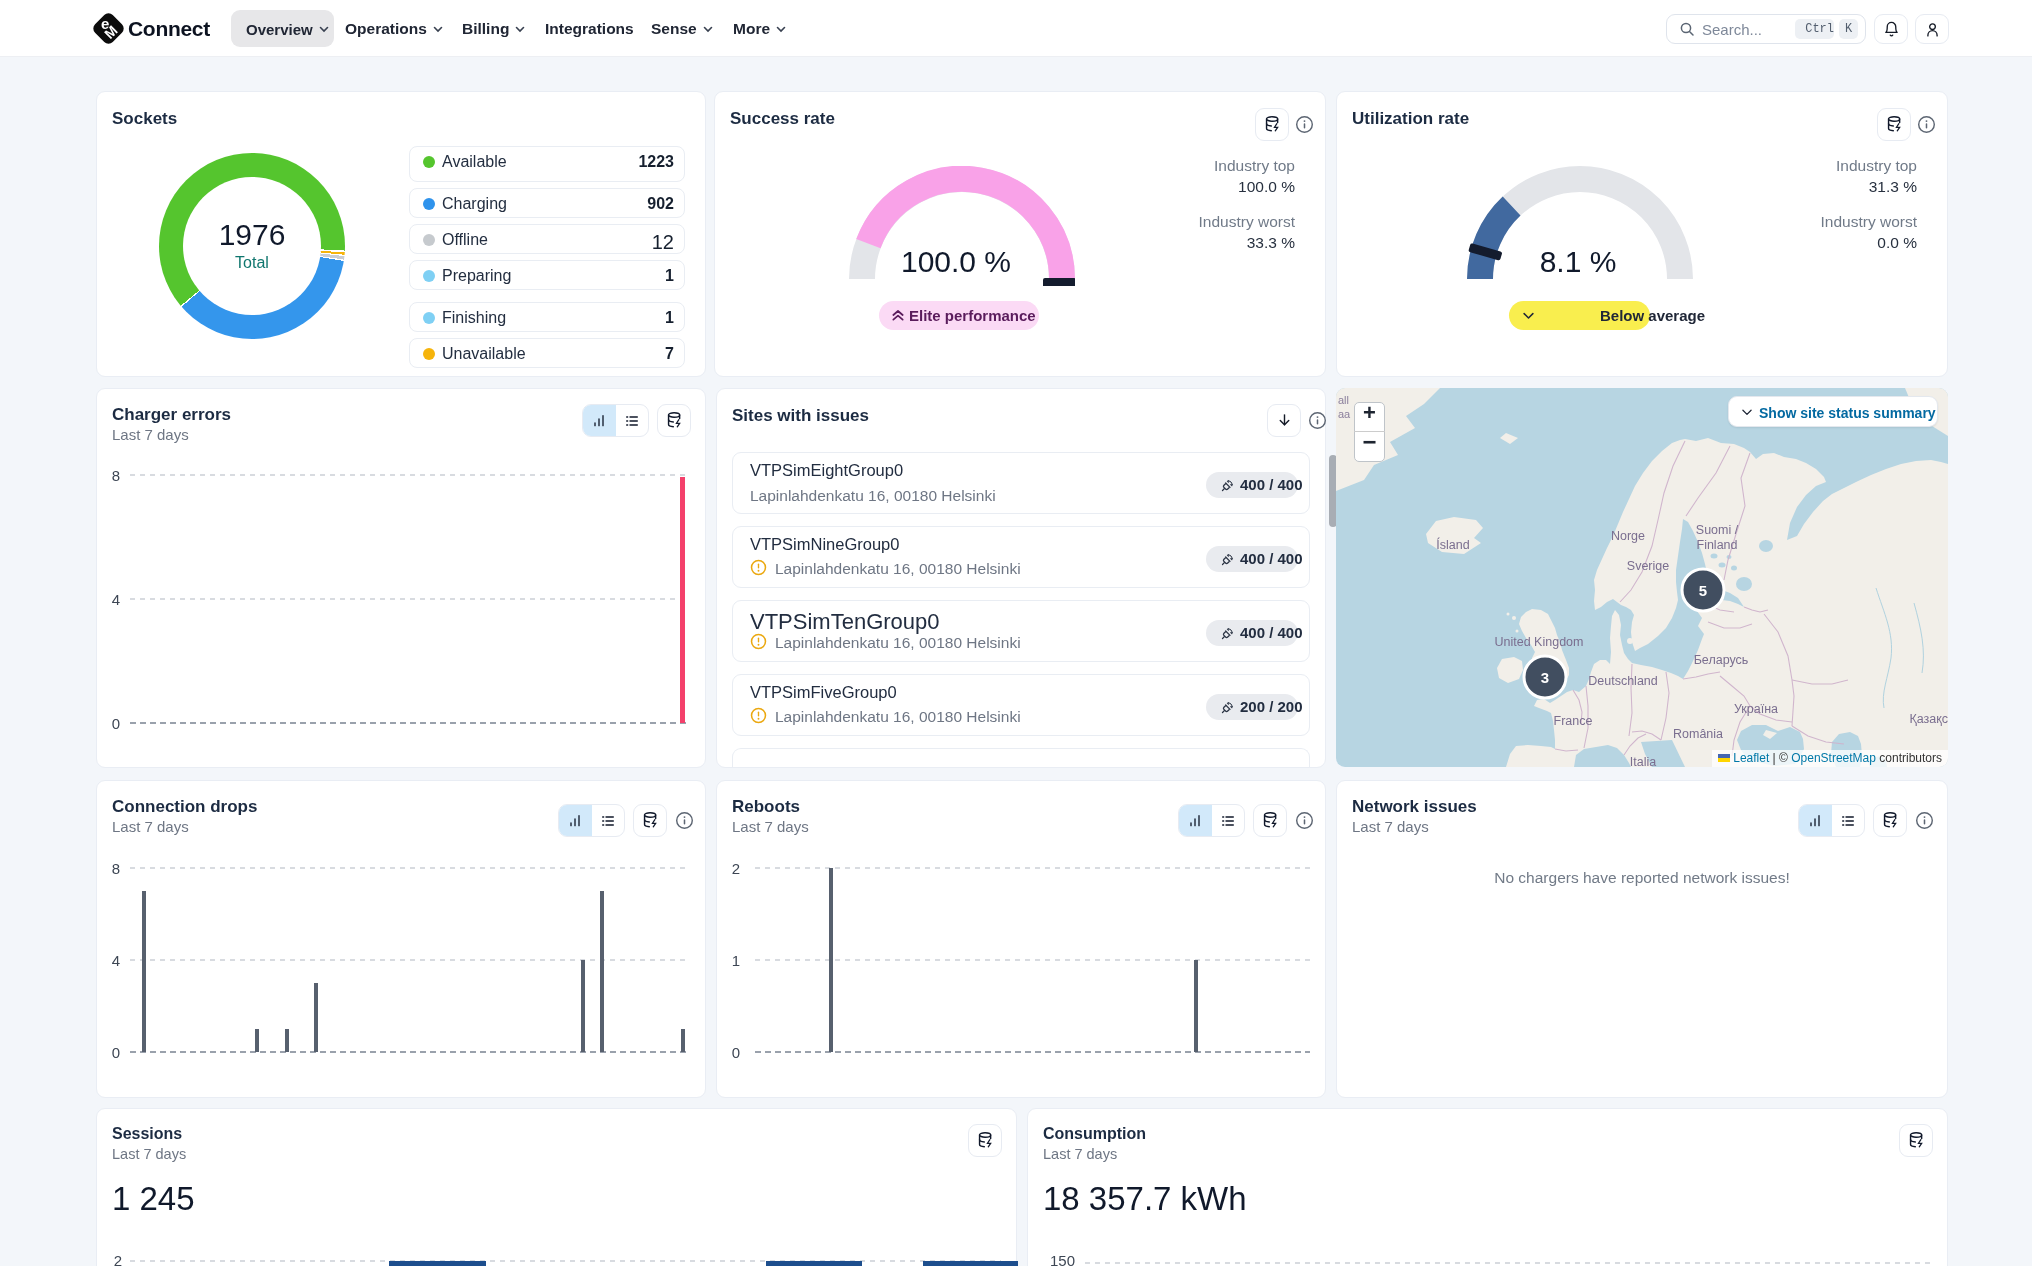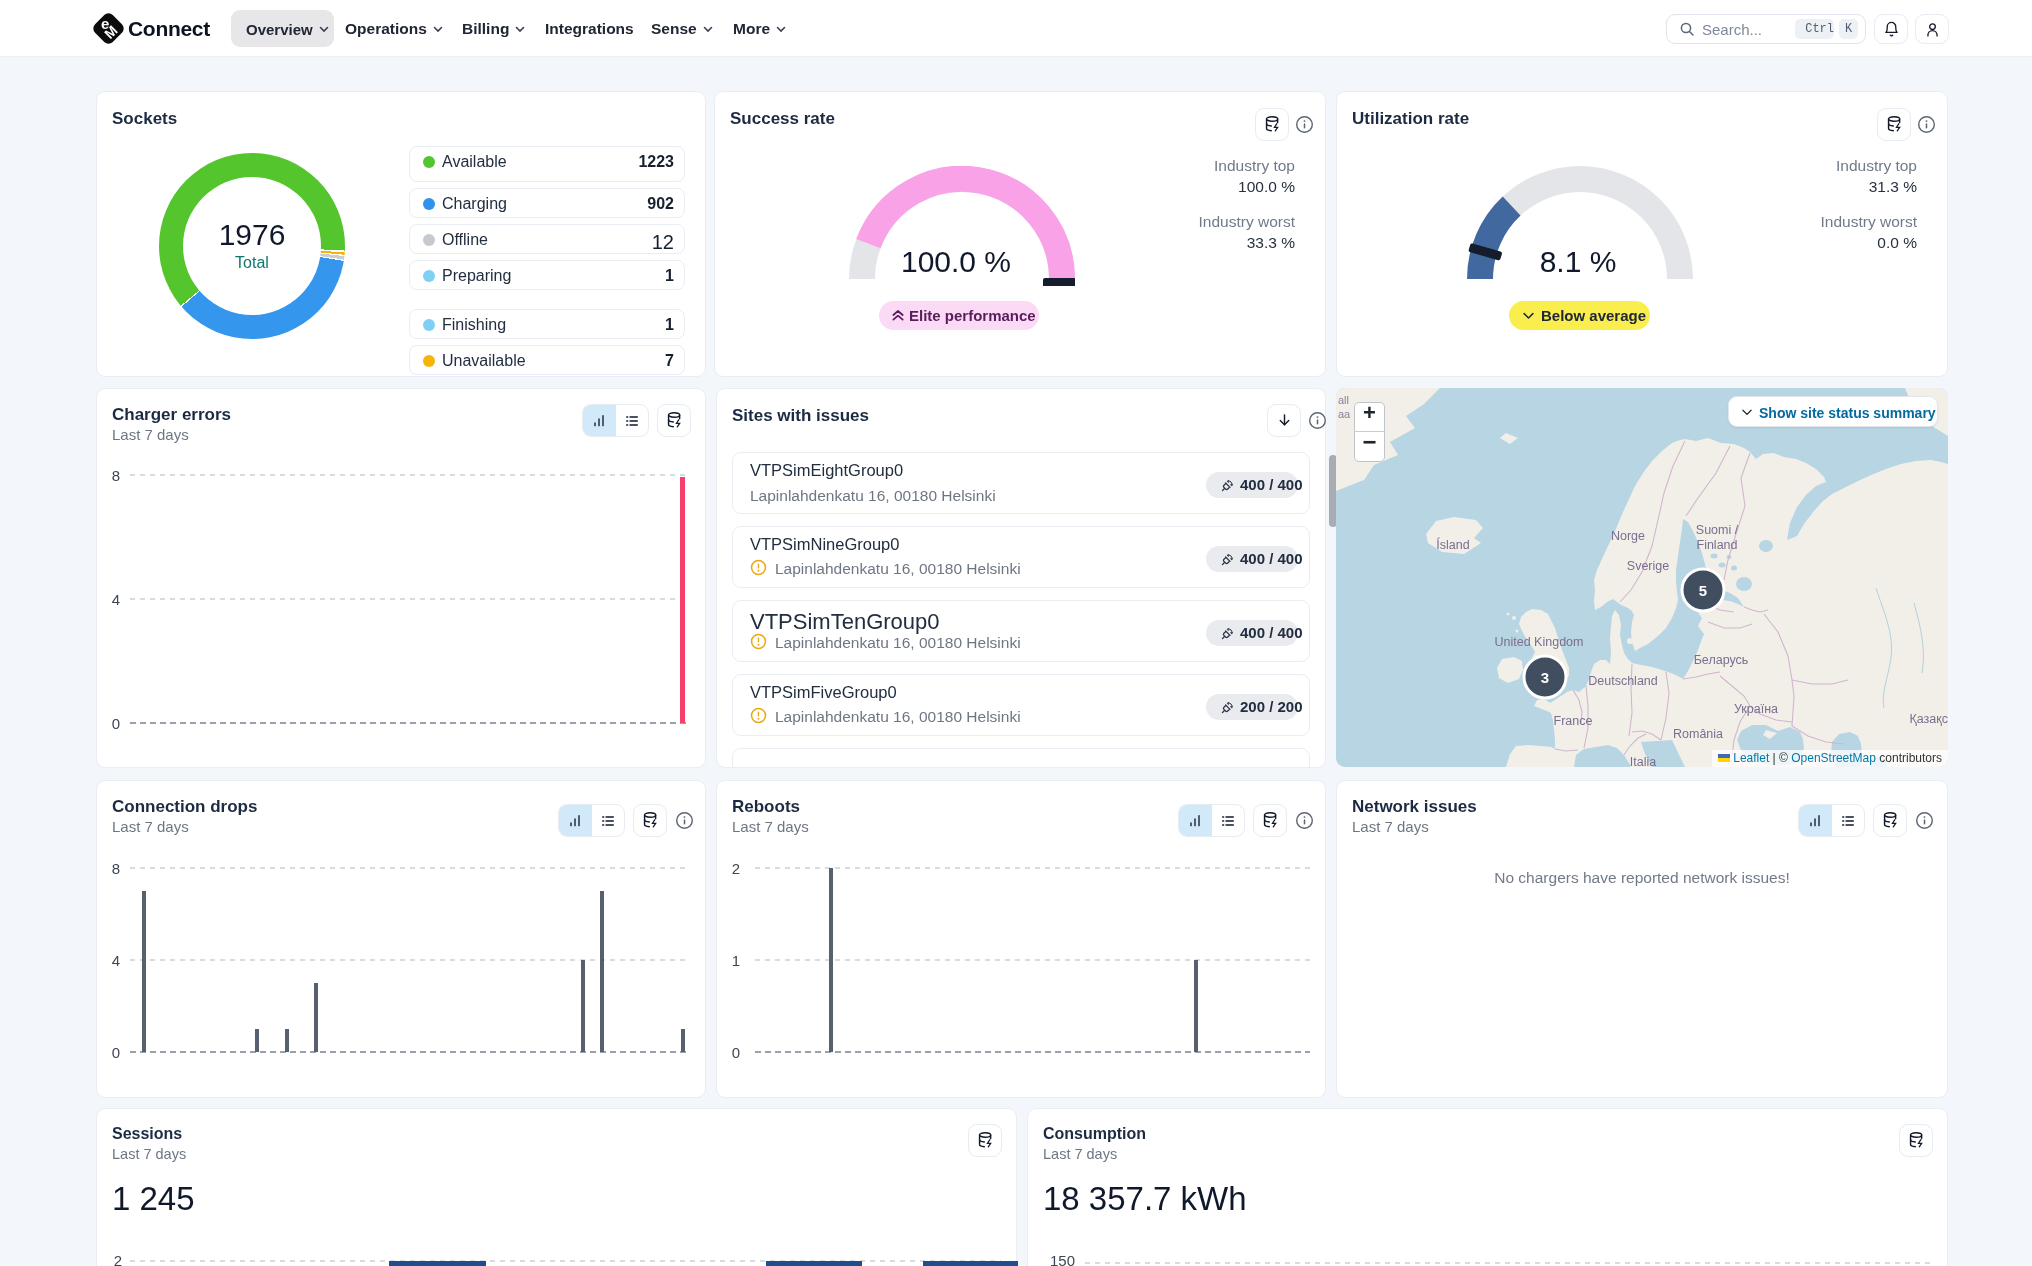--- a/index.html
+++ b/index.html
@@ -91,21 +91,21 @@
   <div style="position:relative;height:30px;margin-bottom:6px;border:1px solid #e9edf3;border-radius:8px;background:#fff;">
     <span style="position:absolute;left:13px;top:9px;width:12px;height:12px;border-radius:50%;background:#2f93ec;"></span>
     <span style="position:absolute;left:32px;top:6px;font-size:16px;color:#232e40;">Charging</span>
     <span style="position:absolute;right:10px;top:6px;font-size:16px;font-weight:bold;color:#16202f;">902</span>
   </div>
   <div style="position:relative;height:30px;margin-bottom:6px;border:1px solid #e9edf3;border-radius:8px;background:#fff;">
     <span style="position:absolute;left:13px;top:9px;width:12px;height:12px;border-radius:50%;background:#c6cace;"></span>
     <span style="position:absolute;left:32px;top:6px;font-size:16px;color:#232e40;">Offline</span>
     <span style="position:absolute;right:10px;top:6px;font-size:20px;font-weight:normal;color:#16202f;">12</span>
   </div>
-  <div style="position:relative;height:30px;margin-bottom:19px;border:1px solid #e9edf3;border-radius:8px;background:#fff;">
+  <div style="position:relative;height:30px;margin-bottom:12px;border:1px solid #e9edf3;border-radius:8px;background:#fff;">
     <span style="position:absolute;left:13px;top:9px;width:12px;height:12px;border-radius:50%;background:#7fd0f4;"></span>
     <span style="position:absolute;left:32px;top:6px;font-size:16px;color:#232e40;">Preparing</span>
     <span style="position:absolute;right:10px;top:6px;font-size:16px;font-weight:bold;color:#16202f;">1</span>
   </div>
   <div style="position:relative;height:30px;margin-bottom:6px;border:1px solid #e9edf3;border-radius:8px;background:#fff;">
     <span style="position:absolute;left:13px;top:9px;width:12px;height:12px;border-radius:50%;background:#7fd0f4;"></span>
     <span style="position:absolute;left:32px;top:6px;font-size:16px;color:#232e40;">Finishing</span>
     <span style="position:absolute;right:10px;top:6px;font-size:16px;font-weight:bold;color:#16202f;">1</span>
   </div>
   <div style="position:relative;height:30px;border:1px solid #e9edf3;border-radius:8px;background:#fff;">
@@ -155,21 +155,21 @@
   <path d="M 13 113 A 100 100 0 0 1 44.6 40.1" fill="none" stroke="#41699f" stroke-width="26"></path>
   <g transform="translate(113,113) rotate(-164)">
       <rect x="82" y="-4.5" width="33" height="9" rx="2" fill="#141c2e"></rect>
     </g>
 </svg>
 <div class="abs" style="left:1465px;top:245px;width:226px;text-align:center;font-size:30px;color:#10192b;">8.1 %</div>
 <div class="abs" style="left:1509px;top:301px;width:141px;height:29px;background:#f9ee4e;border-radius:15px;"></div>
 <svg class="abs" style="left:1521px;top:308px;" width="15" height="15" viewBox="0 0 24 24" fill="none" stroke="#202737" stroke-width="2.4" stroke-linecap="round" stroke-linejoin="round">
     <path d="M5 9 L12 16 L19 9"></path>
   </svg>
-<div class="abs" style="left:1541px;top:307px;font-size:15px;font-weight:bold;color:#202737;">Below average</div>
+<div class="abs" style="left:1600px;top:307px;font-size:15px;font-weight:bold;color:#202737;">Below average</div>
 <div class="abs" style="left:1717px;top:157px;width:200px;text-align:right;font-size:15.5px;color:#707a88;">Industry top</div>
 <div class="abs" style="left:1717px;top:178px;width:200px;text-align:right;font-size:15.5px;color:#27303f;">31.3 %</div>
 <div class="abs" style="left:1717px;top:213px;width:200px;text-align:right;font-size:15.5px;color:#707a88;">Industry worst</div>
 <div class="abs" style="left:1717px;top:234px;width:200px;text-align:right;font-size:15.5px;color:#27303f;">0.0 %</div>
 <div class="iconbtn" style="left:1877px;top:108px;">
   <svg width="19" height="19" viewBox="0 0 24 24" fill="none" stroke="#10182a" stroke-width="1.8" stroke-linecap="round">
       <ellipse cx="11.5" cy="5" rx="7" ry="2.8"></ellipse>
       <path d="M4.5 5 v6 c0 1.5 2.6 2.6 6 2.8"></path>
       <path d="M4.5 11 v6 c0 1.5 2.6 2.6 6 2.8"></path>
       <path d="M18.5 5 v4.5"></path>

